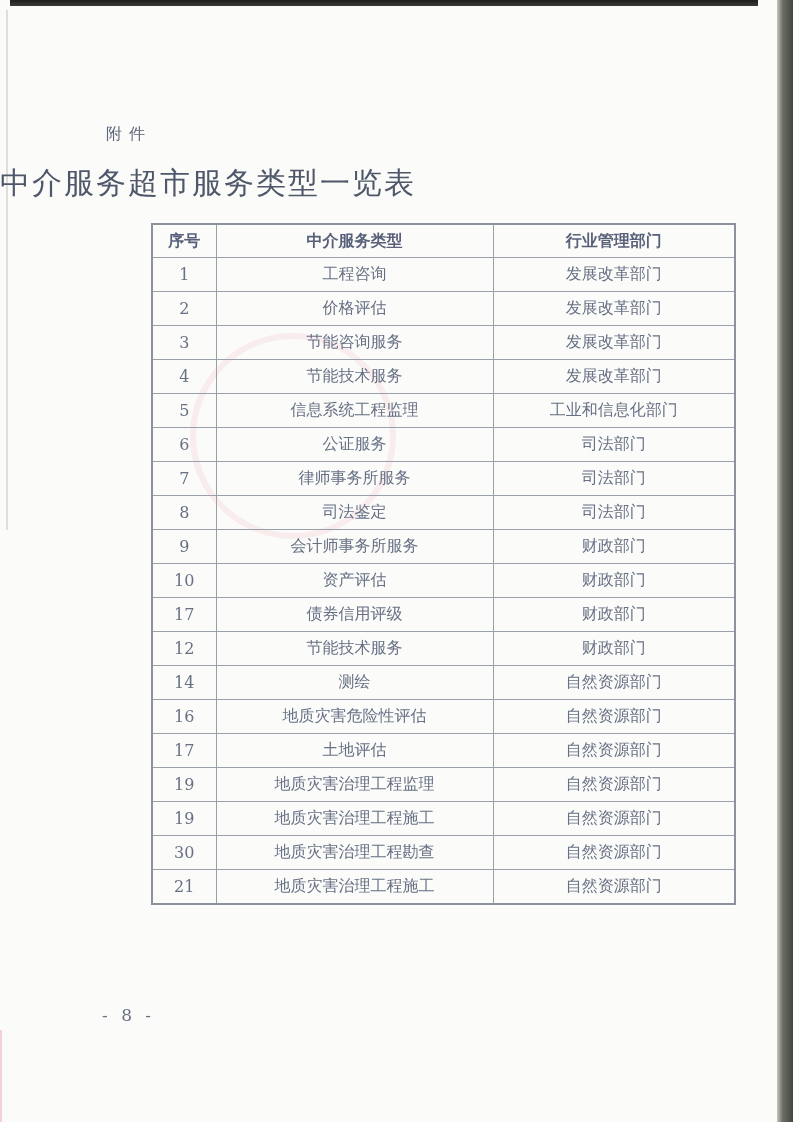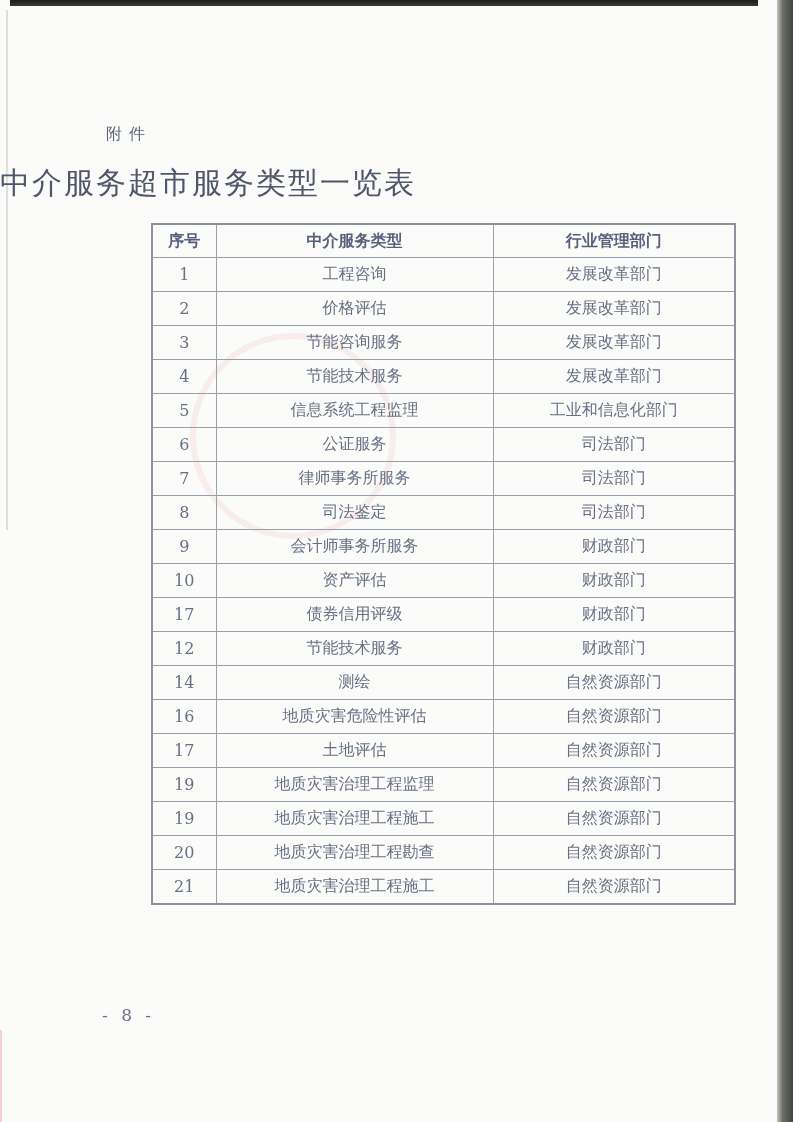--- a/index.html
+++ b/index.html
@@ -192,21 +192,21 @@
           <td>19</td>
           <td>地质灾害治理工程监理</td>
           <td>自然资源部门</td>
         </tr>
         <tr>
           <td>19</td>
           <td>地质灾害治理工程施工</td>
           <td>自然资源部门</td>
         </tr>
         <tr>
-          <td>20</td>
+          <td>30</td>
           <td>地质灾害治理工程勘查</td>
           <td>自然资源部门</td>
         </tr>
         <tr>
           <td>21</td>
           <td>地质灾害治理工程施工</td>
           <td>自然资源部门</td>
         </tr>
       </tbody>
   </table>

